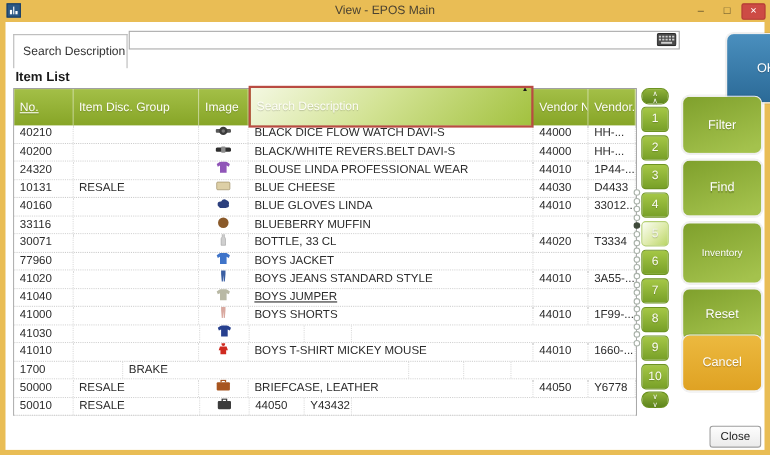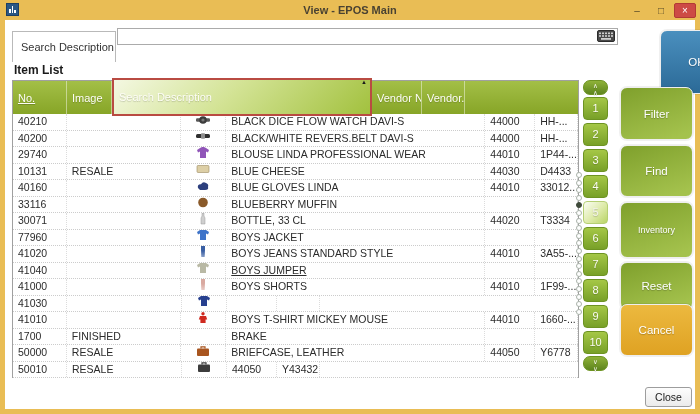--- a/index.html
+++ b/index.html
@@ -6,21 +6,21 @@
   html,body { width:700px; height:414px; }
   .window {
     position:relative; width:700px; height:414px;
     background:#e9bd55; overflow:hidden;
   }
   
   .titlebar { position:absolute; left:0; top:0; width:100%; height:20px; display:flex; align-items:center; }
   .app-icon { position:absolute; left:6px; top:3px; width:13px; height:13px; background:#2a5784; border:1px solid #1c3f63; display:flex; align-items:flex-end; justify-content:center; gap:1px; padding:2px 2px; }
   .app-icon i { display:block; width:2px; background:#fff; }
   .app-icon i:nth-child(1){height:4px;} .app-icon i:nth-child(2){height:7px;} .app-icon i:nth-child(3){height:3px;}
-  .title { position:absolute; left:0; right:0; text-align:center; font-size:11px; color:#4a4232;font-weight:bold; }
+  .title { position:absolute; left:0; right:0; text-align:center; font-size:11px; color:#4a4232; }
   .win-controls { position:absolute; right:4px; top:0; height:20px; display:flex; align-items:center; gap:2px; }
   .win-btn { width:22px; height:15px; display:flex; align-items:center; justify-content:center; font-size:10px; color:#5a4c28; cursor:default; }
   .win-btn.close { background:#cd4b45; border:1px solid #b23a35; border-radius:2px; color:#fff; font-size:10px; }
   
   .content { position:absolute; left:5px; right:5px; top:20px; bottom:5px; background:#fff; }
   .tab-box { position:absolute; left:7px; top:11px; width:104px; height:31px; background:#fff; border:1px solid #b9b9b9; border-bottom:none; display:flex; align-items:center; padding-left:8px; font-size:11px; color:#333; }
   .search-input { position:absolute; left:112px; top:8px; width:501px; height:17px; border:1px solid #ababab; font-size:11px; padding:0 20px 0 4px; color:#222; background:#fff; }
   .kbd-icon { position:absolute; left:592px; top:10px; width:18px; height:12px; }
   .section-title { position:absolute; left:9px; top:43px; font-size:12px; font-weight:bold; color:#1a1a1a; }
   
@@ -90,20 +90,23 @@
         <rect x="4" y="8" width="10" height="1.8"></rect>
       </g>
     </svg>
     <div class="section-title">Item List</div>
 
     <div class="table">
       <div class="thead" id="thead">
           <div class="th" style="width: 54px; text-decoration: underline;">
             <span>No.</span>
           </div>
+          <div class="th" style="width: 115px;">
+            <span>Item Disc. Group</span>
+          </div>
           <div class="th" style="width: 45px;">
             <span>Image</span>
           </div>
           <div class="th sorted" style="width: 260px;">
             <span>Search Description</span>
             <span class="sort-arrow">▲</span>
           </div>
           <div class="th" style="width: 50px;">
             <span>Vendor No.</span>
           </div>
@@ -133,21 +136,21 @@
               <span><svg width="14" height="12" viewBox="0 0 14 12">
                   <rect x="0" y="4" width="14" height="4" rx="1.5" fill="#2f2f2f"></rect>
                   <rect x="5" y="3.2" width="4" height="5.6" rx="0.8" fill="#8d8d8d"></rect>
                 </svg></span>
             </div>
             <div class="td" style="width: 260px;">BLACK/WHITE REVERS.BELT DAVI-S</div>
             <div class="td" style="width: 50px;">44000</div>
             <div class="td" style="width: 43px;">HH-...</div>
           </div>
           <div class="tr">
-            <div class="td" style="width: 54px;">29740</div>
+            <div class="td" style="width: 54px;">24320</div>
             <div class="td" style="width: 115px;"></div>
             <div class="td img" style="width: 45px;">
               <span><svg width="14" height="12" viewBox="0 0 14 12">
                   <path d="M4 1 L6 0 L8 0 L10 1 L13 3 L12 5.5 L10 4.5 L10 11 L4 11 L4 4.5 L2 5.5 L1 3 Z" fill="#9055b8"></path>
                 </svg></span>
             </div>
             <div class="td" style="width: 260px;">BLOUSE LINDA PROFESSIONAL WEAR</div>
             <div class="td" style="width: 50px;">44010</div>
             <div class="td" style="width: 43px;">1P44-...</div>
           </div>
@@ -266,21 +269,20 @@
                   <circle cx="7" cy="1.8" r="1.7" fill="#cf2a20"></circle>
                   <path d="M4 4 L10 4 L11.2 7.5 L9.6 7.5 L9.6 11 L4.4 11 L4.4 7.5 L2.8 7.5 Z" fill="#cf2a20"></path>
                 </svg></span>
             </div>
             <div class="td" style="width: 260px;">BOYS T-SHIRT MICKEY MOUSE</div>
             <div class="td" style="width: 50px;">44010</div>
             <div class="td" style="width: 43px;">1660-...</div>
           </div>
           <div class="tr">
             <div class="td" style="width: 54px;">1700</div>
-            <div class="td" style="width: 115px;">FINISHED</div>
             <div class="td img" style="width: 45px;"></div>
             <div class="td" style="width: 260px;">BRAKE</div>
             <div class="td" style="width: 50px;"></div>
             <div class="td" style="width: 43px;"></div>
           </div>
           <div class="tr">
             <div class="td" style="width: 54px;">50000</div>
             <div class="td" style="width: 115px;">RESALE</div>
             <div class="td img" style="width: 45px;">
               <span><svg width="14" height="12" viewBox="0 0 14 12">

